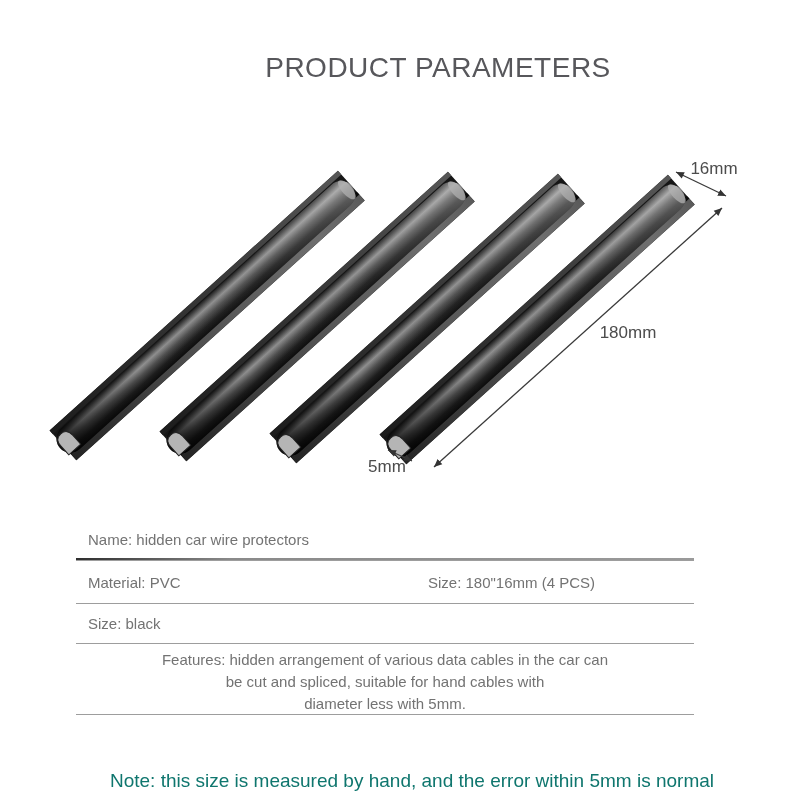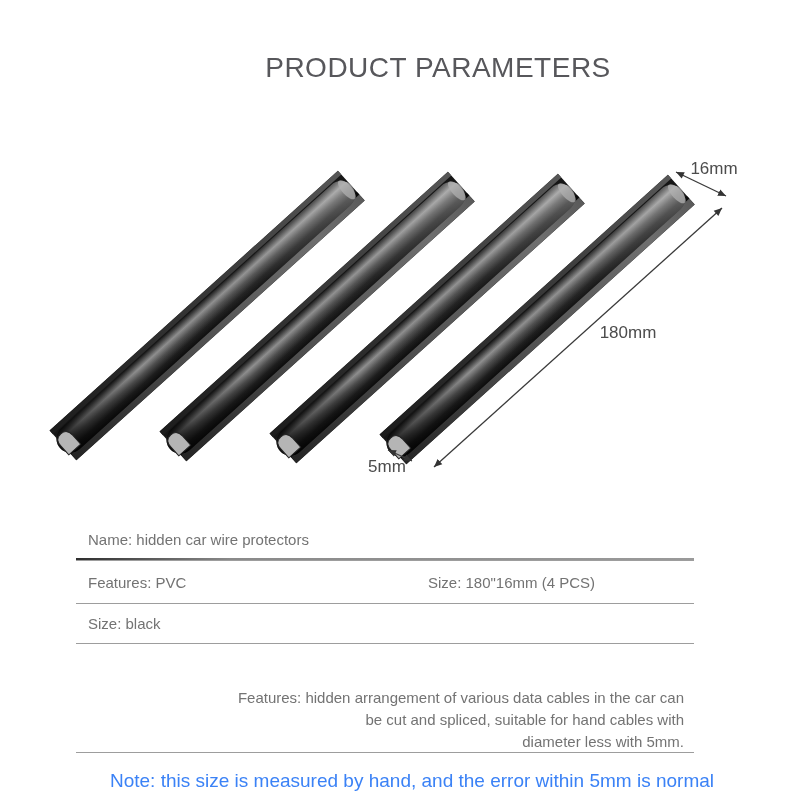--- a/index.html
+++ b/index.html
@@ -13,27 +13,27 @@
     font-size:28px;letter-spacing:.5px;color:#57575b;font-weight:400;
   }
   .diagram{position:absolute;left:0;top:120px;width:800px;height:370px;}
   .dimtext{font-size:17px;fill:#4c4c4c;}
   .ptable{position:absolute;left:76px;top:520px;width:618px;color:#737373;font-size:15px;}
   .row{display:flex;align-items:center;padding-left:12px;box-sizing:border-box;position:relative;}
   .r1{height:38px;}
   .r2{height:36px;}
   .r3{height:42px;}
   .r4{height:39px;}
-  .r5{height:70px;display:block;text-align:right;padding:5px 10px 0 10px;line-height:22px;margin-top:38px;}
+  .r5{height:70px;display:block;text-align:center;padding:5px 10px 0 10px;line-height:22px;}
   .hr{height:1px;background:#9d9d9d;}
   .hr-dark{height:2px;background:linear-gradient(to right,#2e2e2e,#8a8a8a 25%,#9a9a9a);}
   .size-cell{position:absolute;left:352px;top:0;height:100%;display:flex;align-items:center;}
   .note{
     position:absolute;top:770px;left:0;width:800px;box-sizing:border-box;
-    padding-left:24px;text-align:center;font-size:19px;color:#3b82f6;
+    padding-left:24px;text-align:center;font-size:19px;color:#0f766e;
   }
 </style>
 </head>
 <body>
 
 <div class="page">
 
   <div class="title">PRODUCT PARAMETERS</div>
 
   <svg class="diagram" viewBox="0 120 800 370" xmlns="http://www.w3.org/2000/svg">
@@ -97,21 +97,21 @@
     <text class="dimtext" x="387" y="472" text-anchor="middle">5mm</text>
   </svg>
 
   <div class="ptable">
     <div class="row r1">
       <span>Name: hidden car wire protectors</span>
     </div>
     <div class="hr-dark"></div>
     <div class="hr"></div>
     <div class="row r3">
-      <span>Features: PVC</span>
+      <span>Material: PVC</span>
       <span class="size-cell">Size: 180"16mm (4 PCS)</span>
     </div>
     <div class="hr"></div>
     <div class="row r4">
       <span>Size: black</span>
     </div>
     <div class="hr"></div>
     <div class="row r5">
       <div>Features: hidden arrangement of various data cables in the car can</div>
       <div>be cut and spliced, suitable for hand cables with</div>

